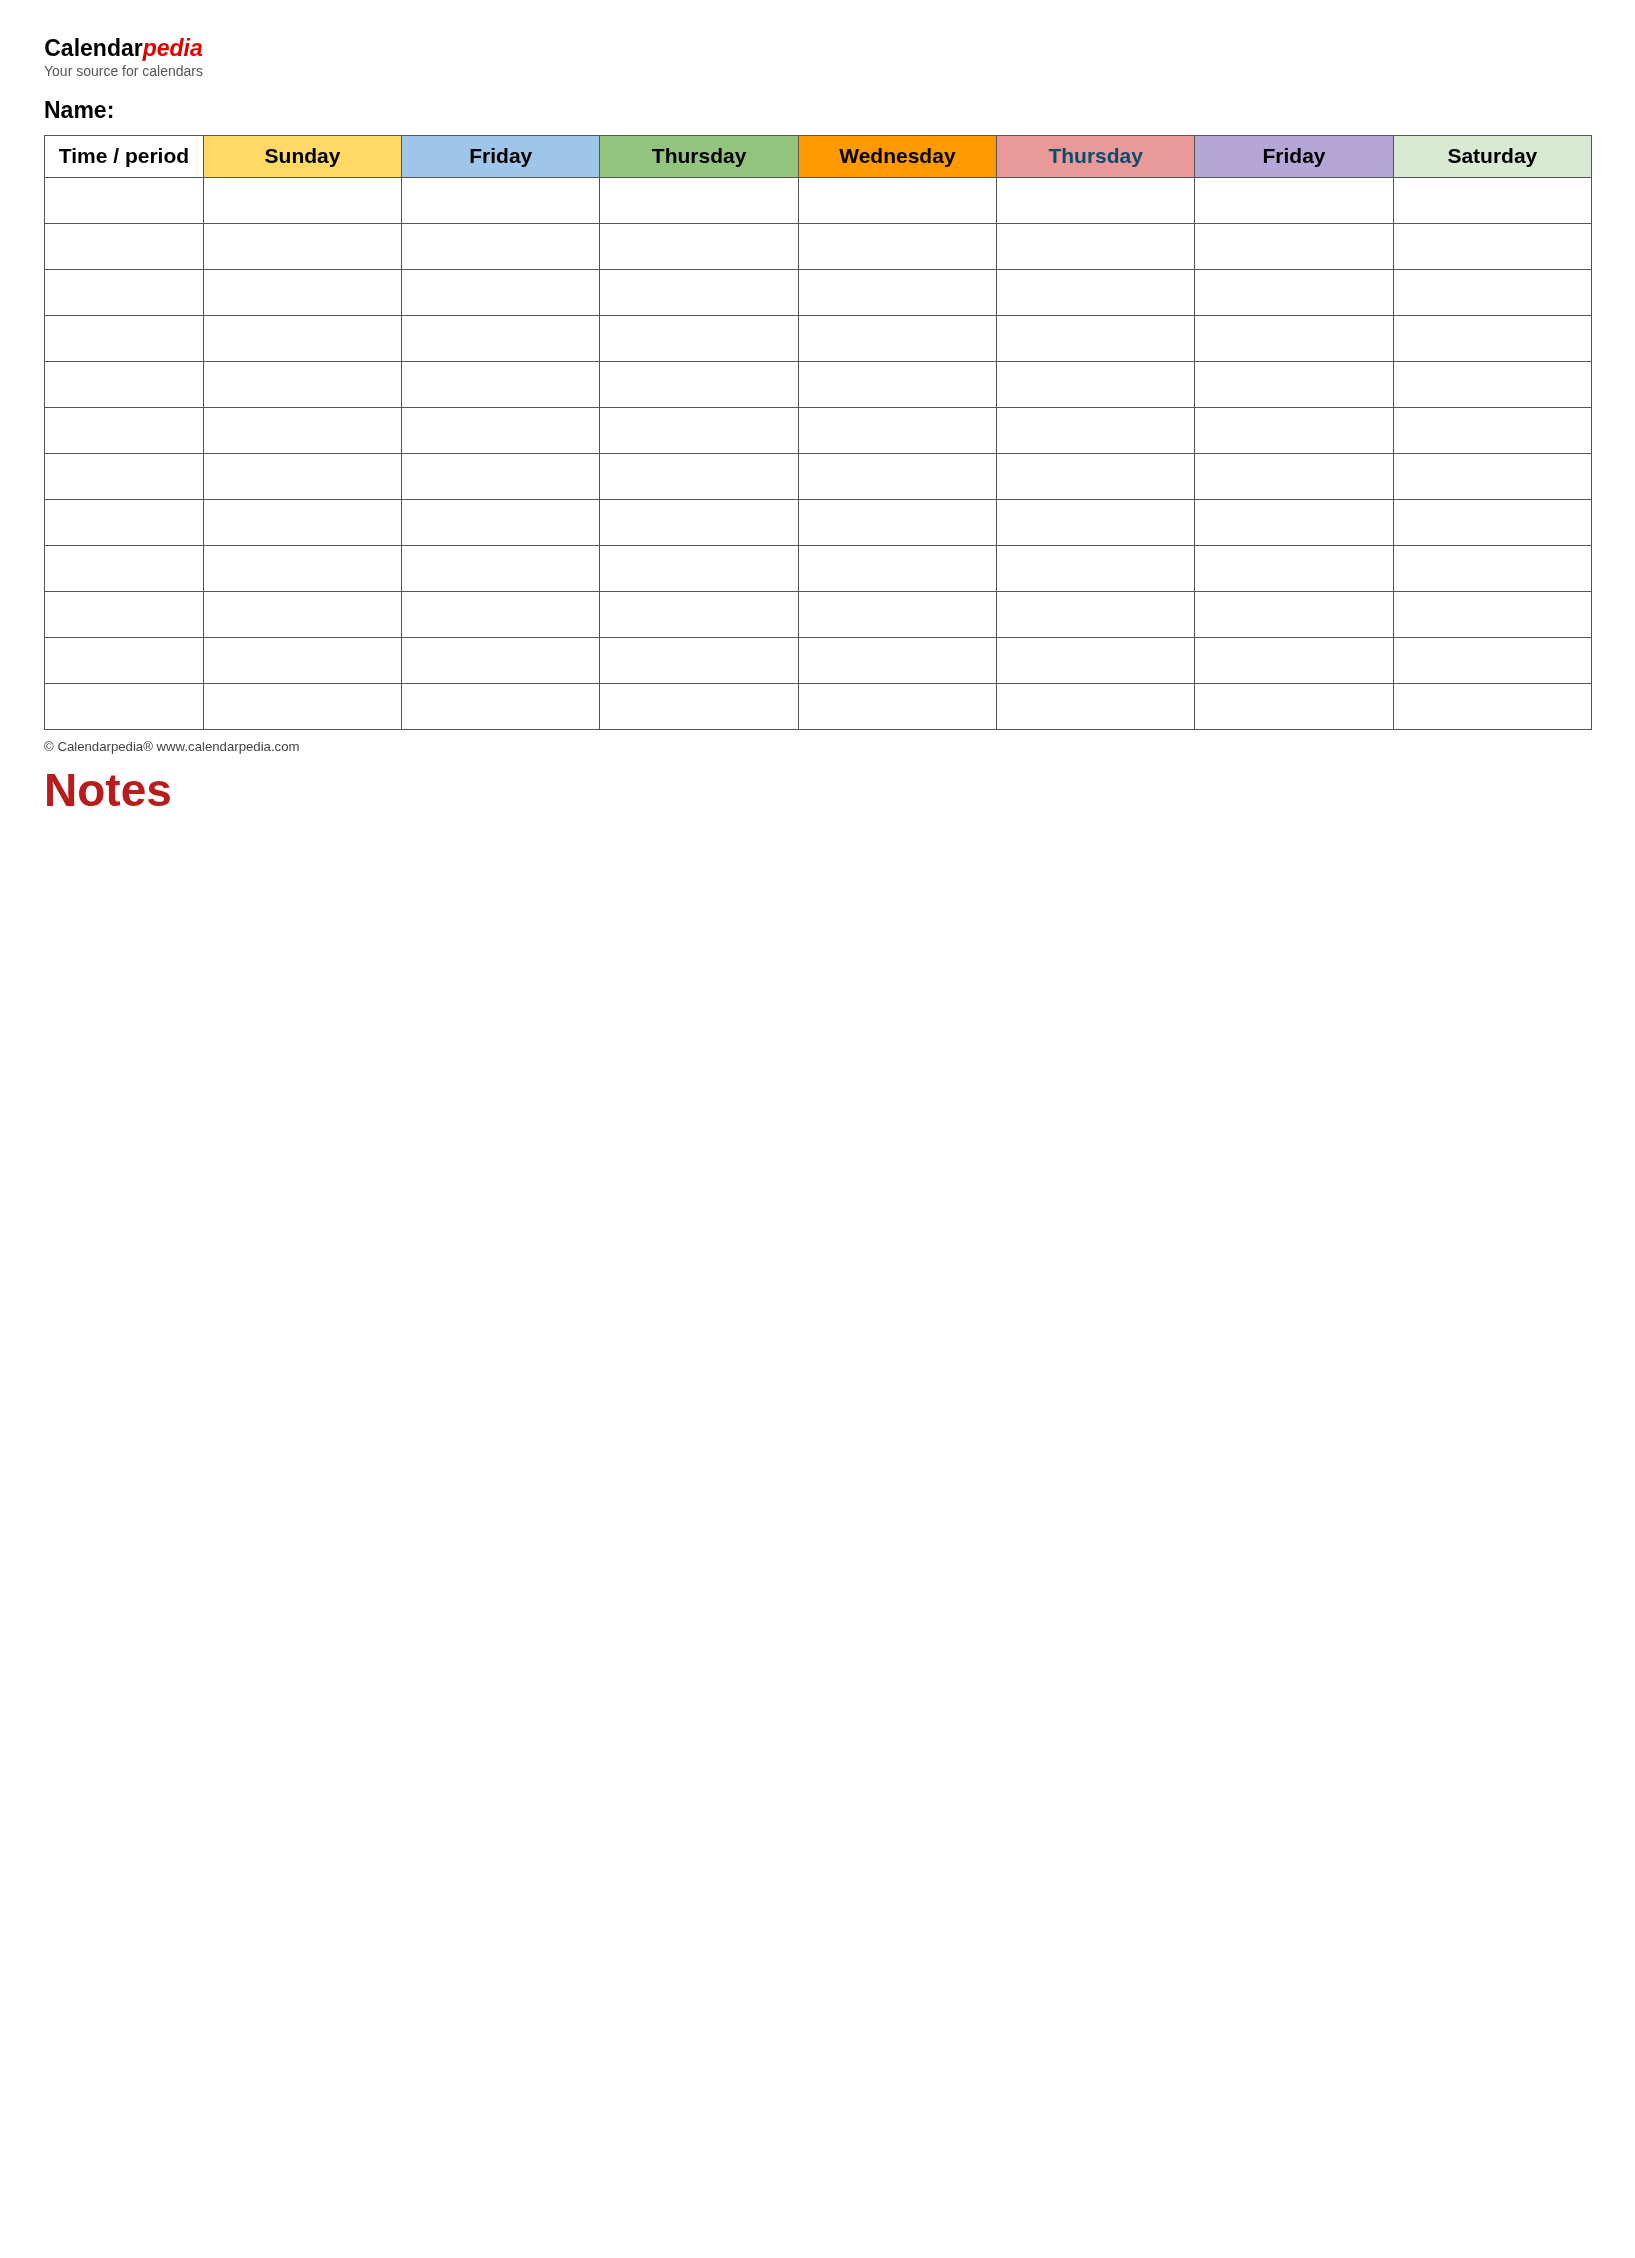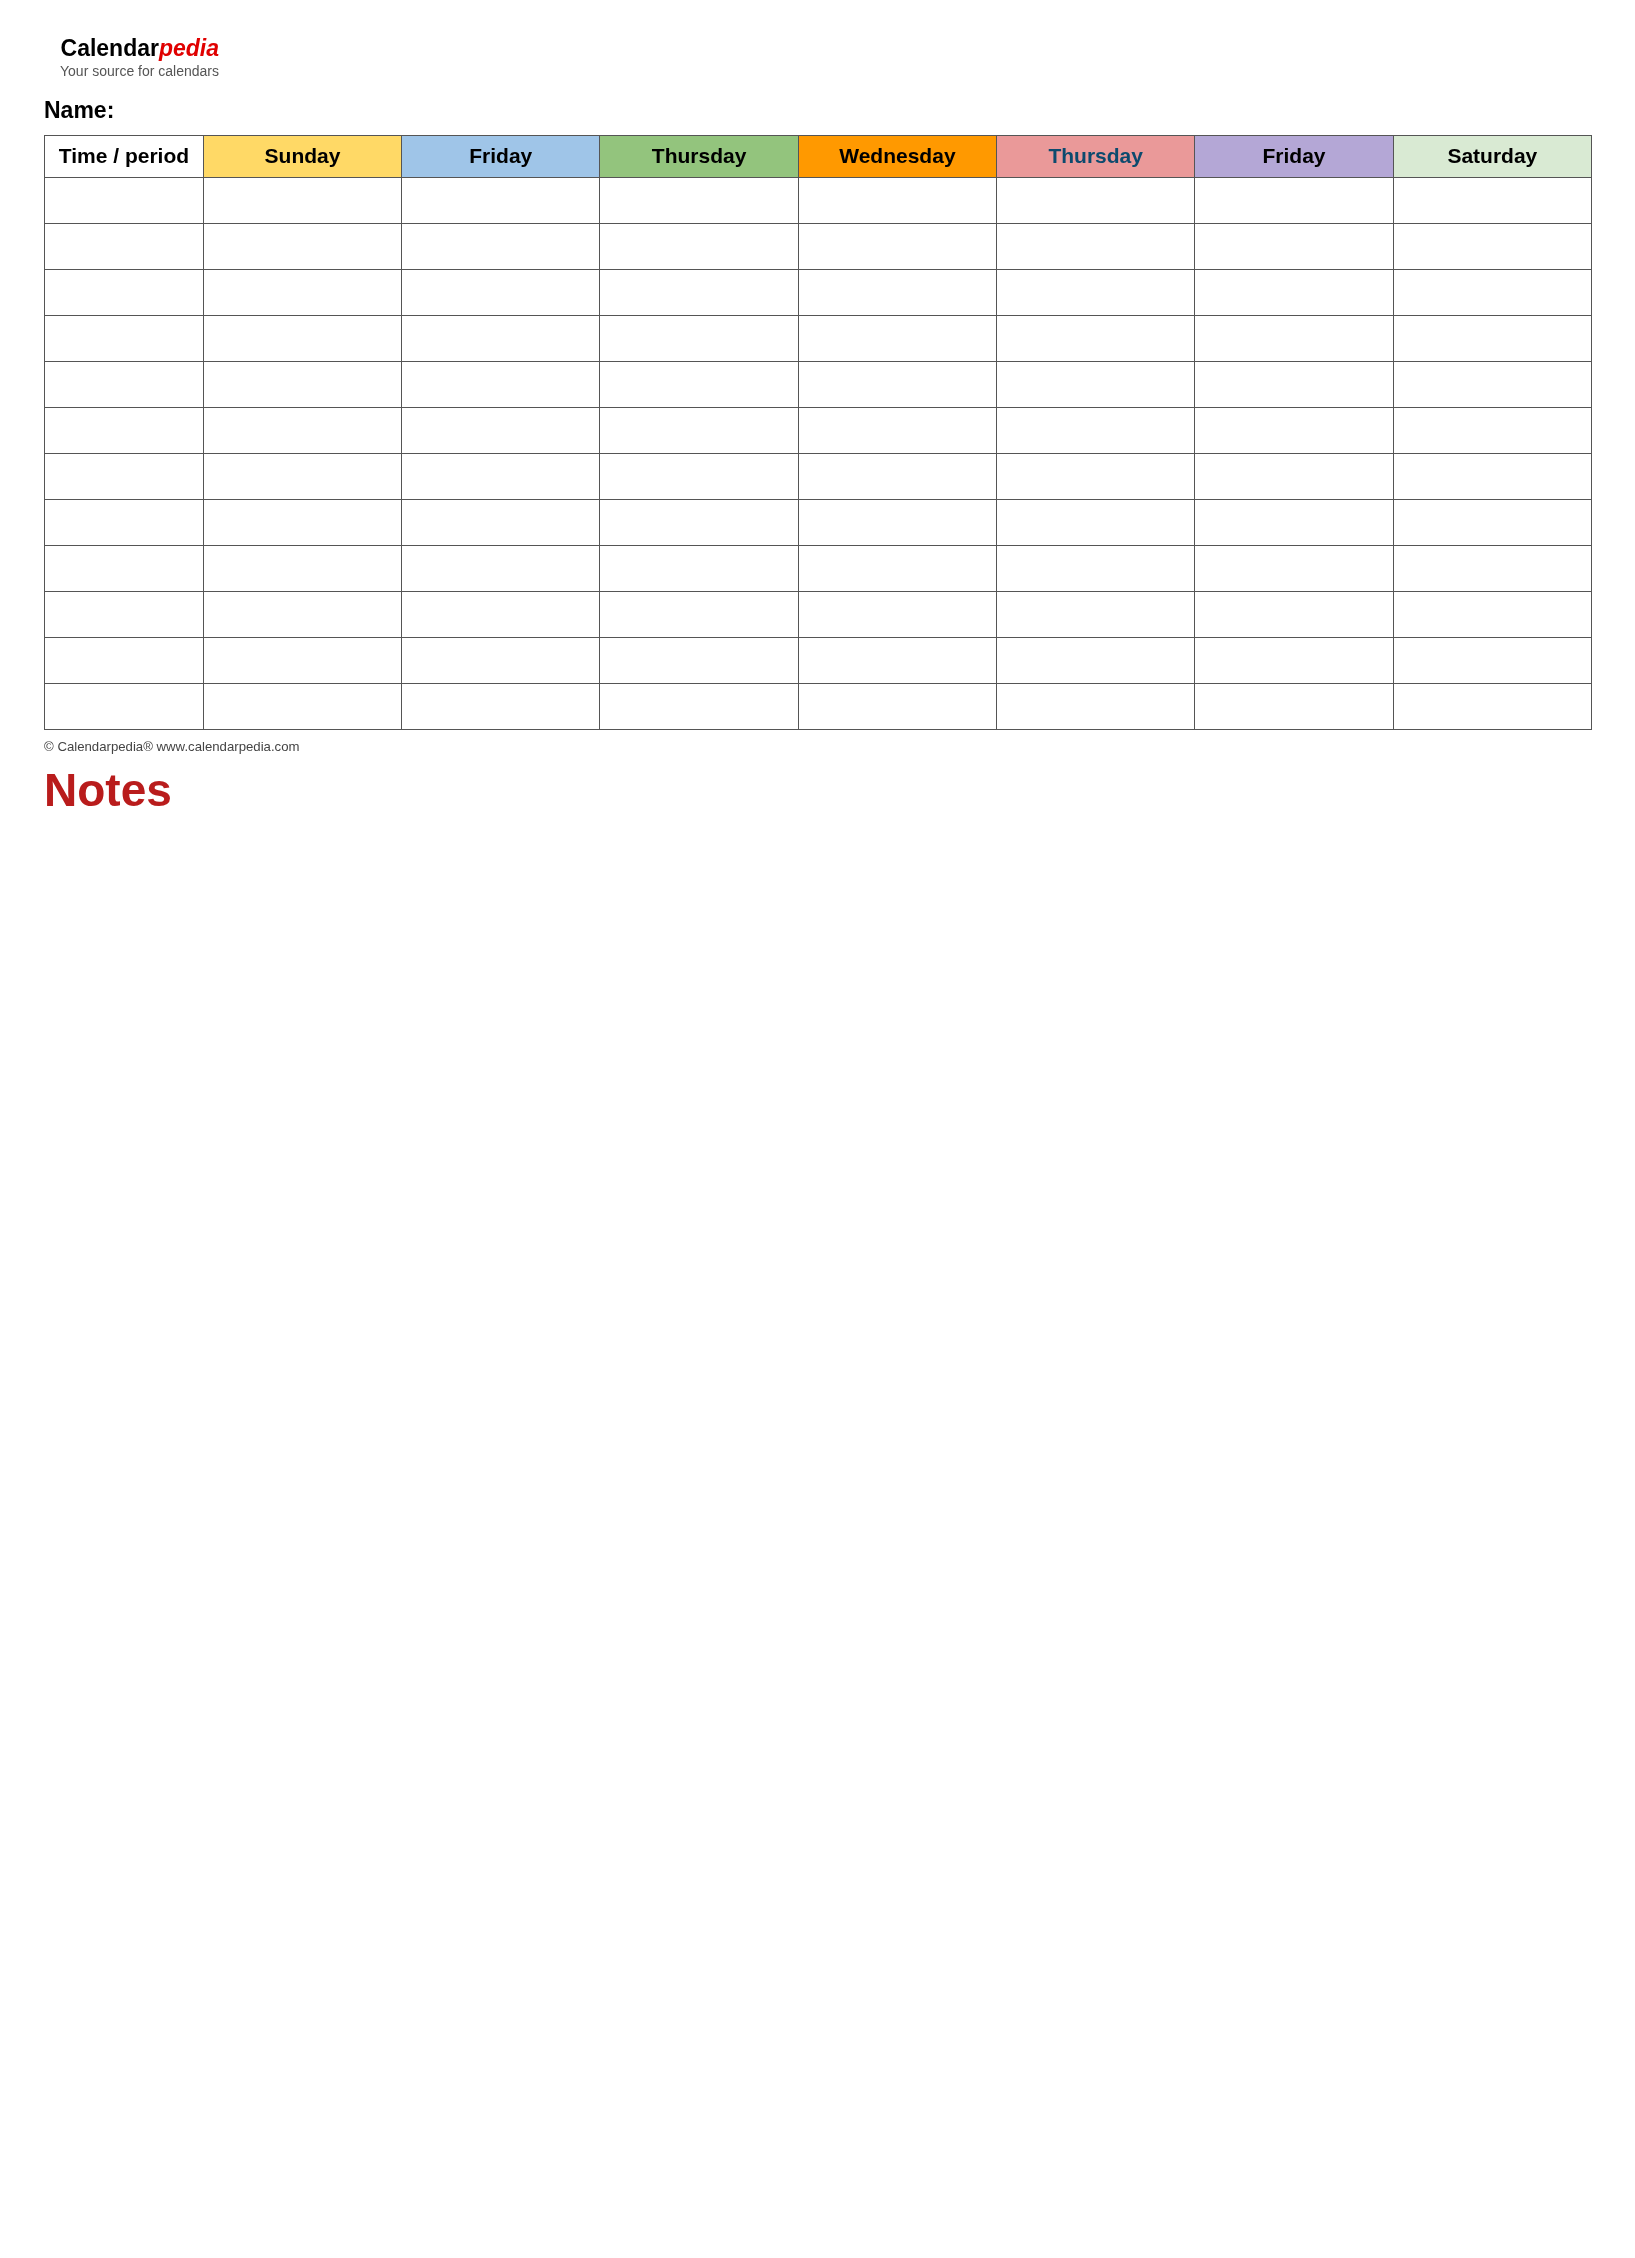--- a/index.html
+++ b/index.html
@@ -23,24 +23,23 @@
       margin-bottom: 17.6px;
     }
 
     .page-title {
       font-size: 46px;
       font-weight: bold;
       color: #000000;
     }
 
     .brand-logo {
-      text-align: right;
+      text-align: center;
       font-size: 19.4px;
       line-height: 1.2;
-      margin-left: 16px;
     }
 
     .brand-logo .brand-main {
       font-size: 23px;
     }
 
     .brand-logo .brand-calendar {
       color: #000000;
       font-weight: bold;
     }

